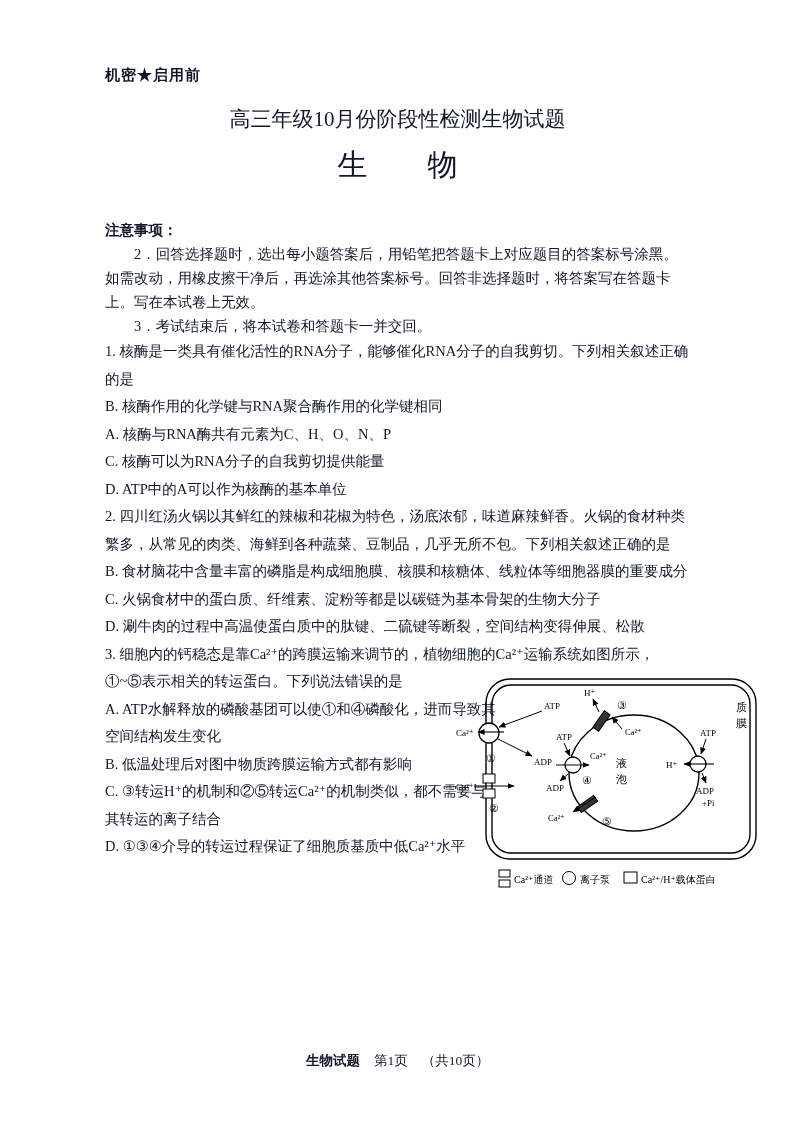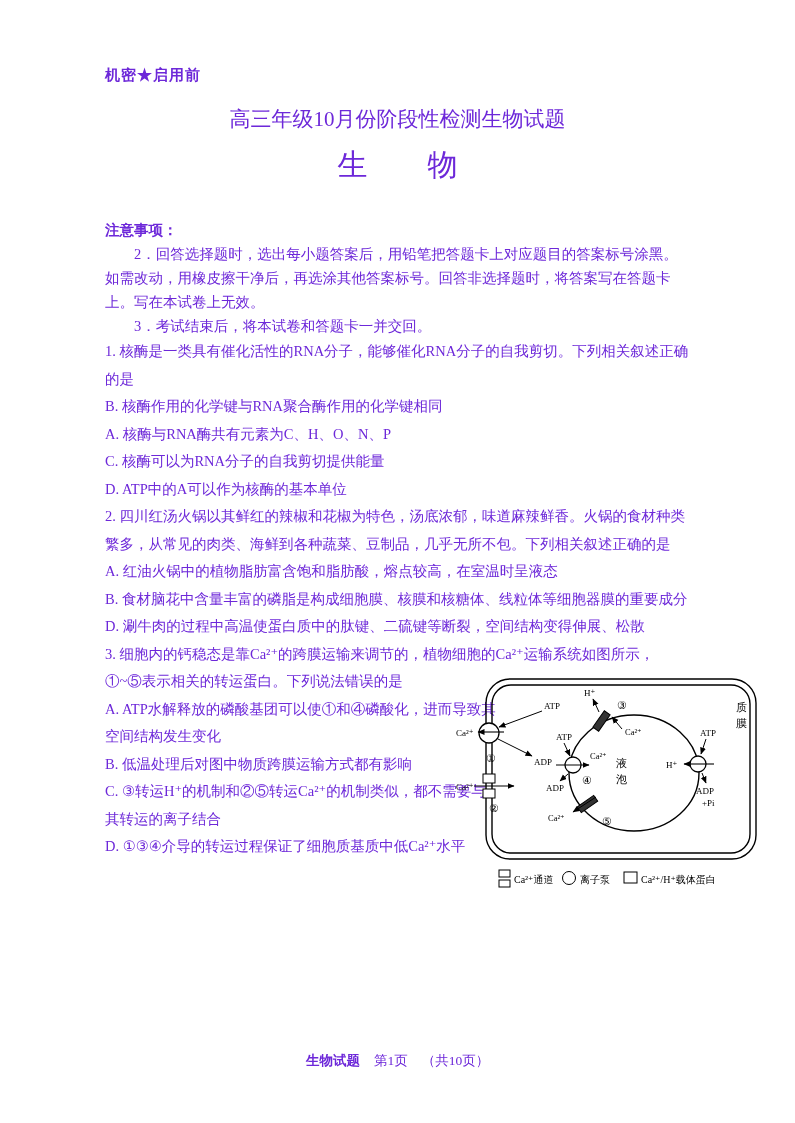--- a/index.html
+++ b/index.html
@@ -1,17 +1,17 @@
 <!DOCTYPE html>
 <html><head>
 <meta charset="utf-8">
 <style>
   html,body{margin:0;padding:0;background:#fff;}
   .page{position:relative;width:795px;height:1123px;background:#fff;overflow:hidden;
-        font-family:"Liberation Serif","DejaVu Serif",serif;color:#6d28d9;}
+        font-family:"Liberation Serif","DejaVu Serif",serif;color:#0f172a;}
   .content{position:absolute;left:105px;top:66px;width:585px;font-size:14.5px;}
   p{margin:0;}
   .confidential{font-weight:bold;font-size:15px;letter-spacing:1px;}
   .title{margin-top:20px;text-align:center;font-weight:normal;font-size:21px;}
   .subject{margin-top:12px;margin-bottom:32px;text-align:center;font-weight:normal;font-size:30px;}
   .notices{margin-top:12px;}
   .notice-header{font-weight:bold;line-height:24px;font-size:14.5px;}
   .notice{line-height:24px;text-indent:2em;}
   .section-title{margin-top:26px;margin-bottom:4px;font-weight:bold;line-height:27.5px;}
   .q-stem,.q-option{line-height:27.5px;}
@@ -43,22 +43,22 @@
     <div class="question">
       <p class="q-stem">1. 核酶是一类具有催化活性的RNA分子，能够催化RNA分子的自我剪切。下列相关叙述正确的是</p>
       <p class="q-option">B. 核酶作用的化学键与RNA聚合酶作用的化学键相同</p>
       <p class="q-option">A. 核酶与RNA酶共有元素为C、H、O、N、P</p>
       <p class="q-option">C. 核酶可以为RNA分子的自我剪切提供能量</p>
       <p class="q-option">D. ATP中的A可以作为核酶的基本单位</p>
     </div>
 
     <div class="question">
       <p class="q-stem">2. 四川红汤火锅以其鲜红的辣椒和花椒为特色，汤底浓郁，味道麻辣鲜香。火锅的食材种类繁多，从常见的肉类、海鲜到各种蔬菜、豆制品，几乎无所不包。下列相关叙述正确的是</p>
-      <p class="q-option">A. 红油火锅中的植物脂肪富含饱和脂肪酸，熔点较高，在室温时呈液态</p>
       <p class="q-option">B. 食材脑花中含量丰富的磷脂是构成细胞膜、核膜和核糖体、线粒体等细胞器膜的重要成分</p>
+      <p class="q-option">C. 火锅食材中的蛋白质、纤维素、淀粉等都是以碳链为基本骨架的生物大分子</p>
       <p class="q-option">D. 涮牛肉的过程中高温使蛋白质中的肽键、二硫键等断裂，空间结构变得伸展、松散</p>
     </div>
 
     <div class="question q3">
       <p class="q-stem">3. 细胞内的钙稳态是靠Ca²⁺的跨膜运输来调节的，植物细胞的Ca²⁺运输系统如图所示，①~⑤表示相关的转运蛋白。下列说法错误的是</p>
       <div class="q3-options">
         <p class="q-option">A. ATP水解释放的磷酸基团可以使①和④磷酸化，进而导致其空间结构发生变化</p>
         <p class="q-option">B. 低温处理后对图中物质跨膜运输方式都有影响</p>
         <p class="q-option">C. ③转运H⁺的机制和②⑤转运Ca²⁺的机制类似，都不需要与其转运的离子结合</p>
         <p class="q-option">D. ①③④介导的转运过程保证了细胞质基质中低Ca²⁺水平</p>

